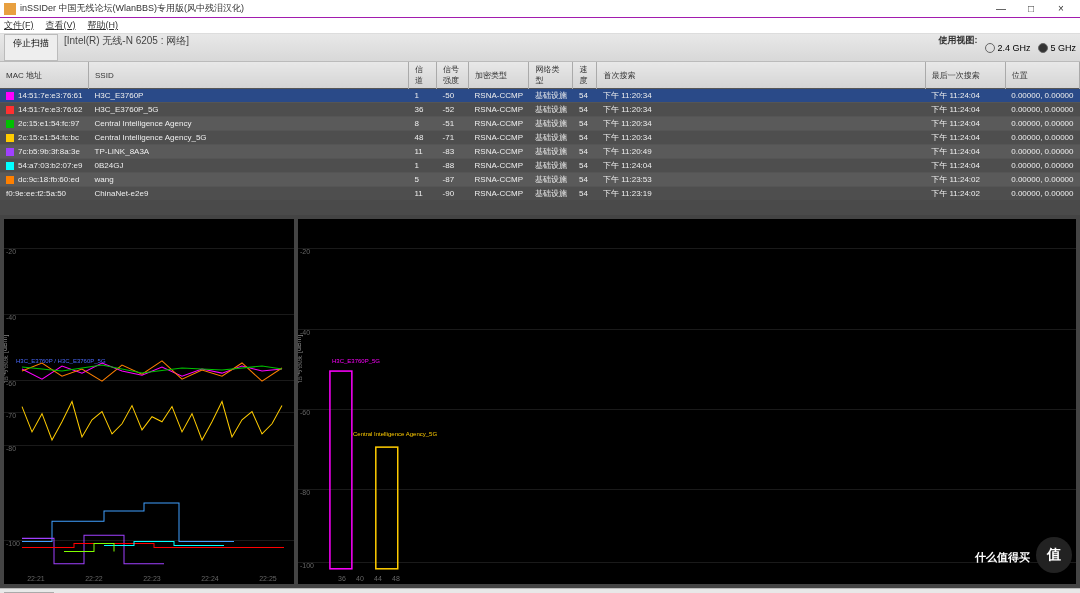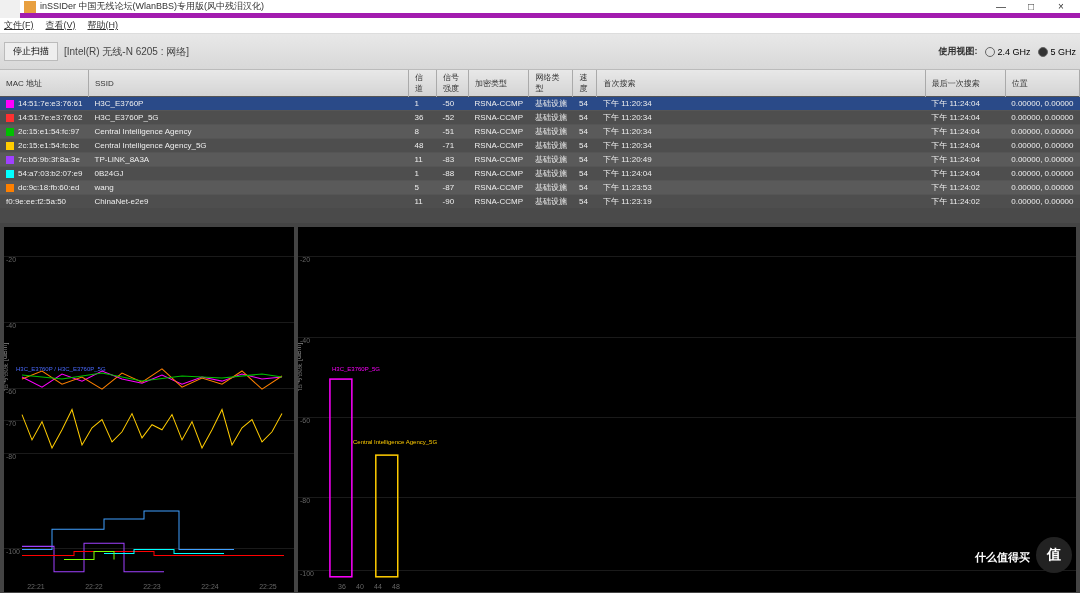--- a/index.html
+++ b/index.html
@@ -1,24 +1,24 @@
 <!DOCTYPE html>
 <html><head>
 <meta charset="utf-8">
 <style>
 * { box-sizing: border-box; margin: 0; padding: 0; }
 body { font-family: "Microsoft YaHei", Arial, sans-serif; font-size: 9px; background: #f0f0f0; width: 1080px; height: 593px; overflow: hidden; position: relative; }
-.titlebar { height: 18px; background: #fff; display: flex; align-items: center; padding: 0 4px; border-bottom: 5px solid #a21caf; margin-left: 20px; }
+.titlebar { height: 18px; background: #fff; display: flex; align-items: center; padding: 0 4px; border-bottom: 1px solid #a21caf; }
 .titlebar .icon { width: 12px; height: 12px; background: #e8a040; margin-right: 4px; }
 .titlebar .title { flex: 1; font-size: 9px; color: #333; }
 .winbtns { display: flex; }
 .winbtns span { width: 30px; text-align: center; font-size: 10px; color: #333; cursor: default; }
 .menubar { height: 16px; background: #fff; display: flex; align-items: center; padding: 0 4px; font-size: 9px; color: #333; border-bottom: 1px solid #ddd; }
 .menubar span { margin-right: 12px; text-decoration: underline; }
-.toolbar { height: 36px; background: linear-gradient(#e8e8e8,#d8d8d8); display: flex; align-items: center; padding: 0 4px; border-bottom: 1px solid #bbb; }
+.toolbar { height: 28px; background: linear-gradient(#e8e8e8,#d8d8d8); display: flex; padding: 0 4px; border-bottom: 1px solid #bbb; }
 .toolbar .btn { padding: 2px 8px; background: #eee; border: 1px solid #bbb; margin-right: 6px; font-size: 9px; }
 .toolbar .spacer { flex: 1; }
 .toolbar .radio { font-size: 9px; margin-left: 8px; display: flex; align-items: center; }
 .toolbar .radio::before { content:''; display:inline-block; width:8px; height:8px; border:1px solid #666; border-radius:50%; margin-right:2px; }
 .toolbar .radio.checked::before { background:#333; }
 .table-wrap { height: 153px; overflow: auto; background: #4a4a4a; }
 table { width: 100%; border-collapse: collapse; font-size: 8px; color: #eee; }
 th { background: linear-gradient(#e8e8e8,#d4d4d4); color: #333; text-align: left; padding: 2px 6px; border-right: 1px solid #aaa; font-weight: normal; height: 14px; position: sticky; top: 0; }
 td { padding: 1px 6px; height: 11px; border-top: 1px solid #555; white-space: nowrap; }
 tbody tr:nth-child(odd) { background: #5a5a5a; }

